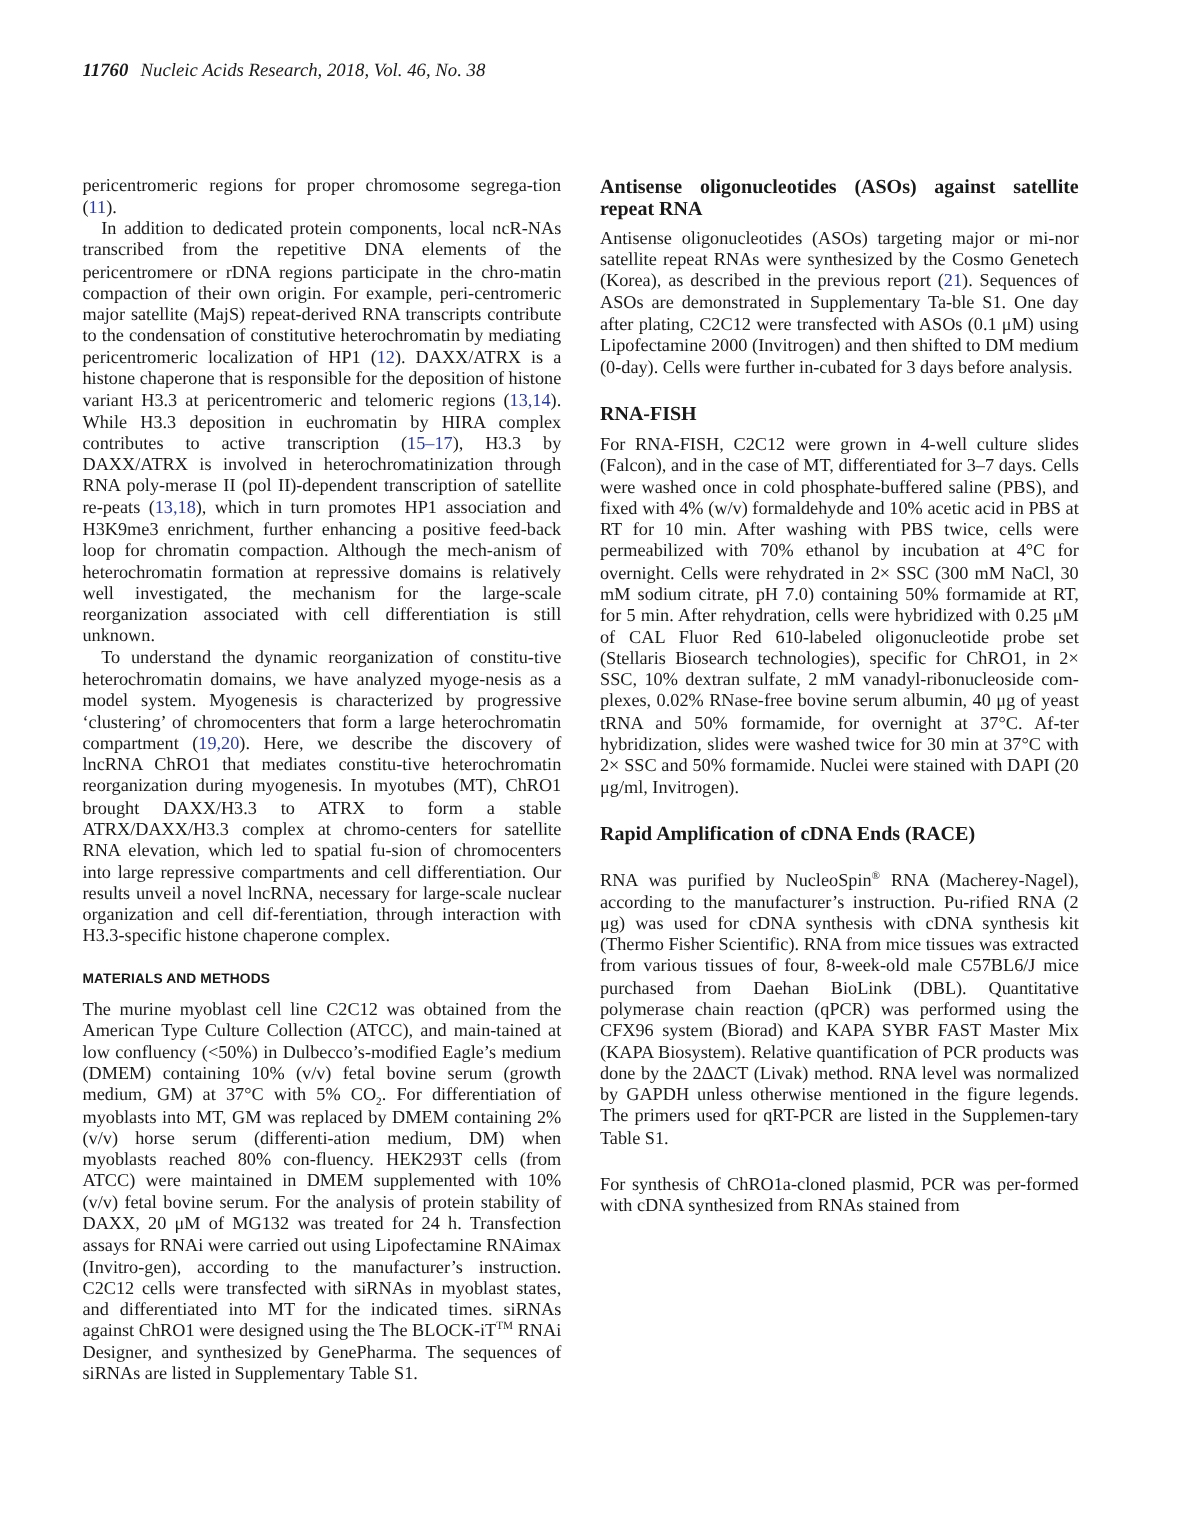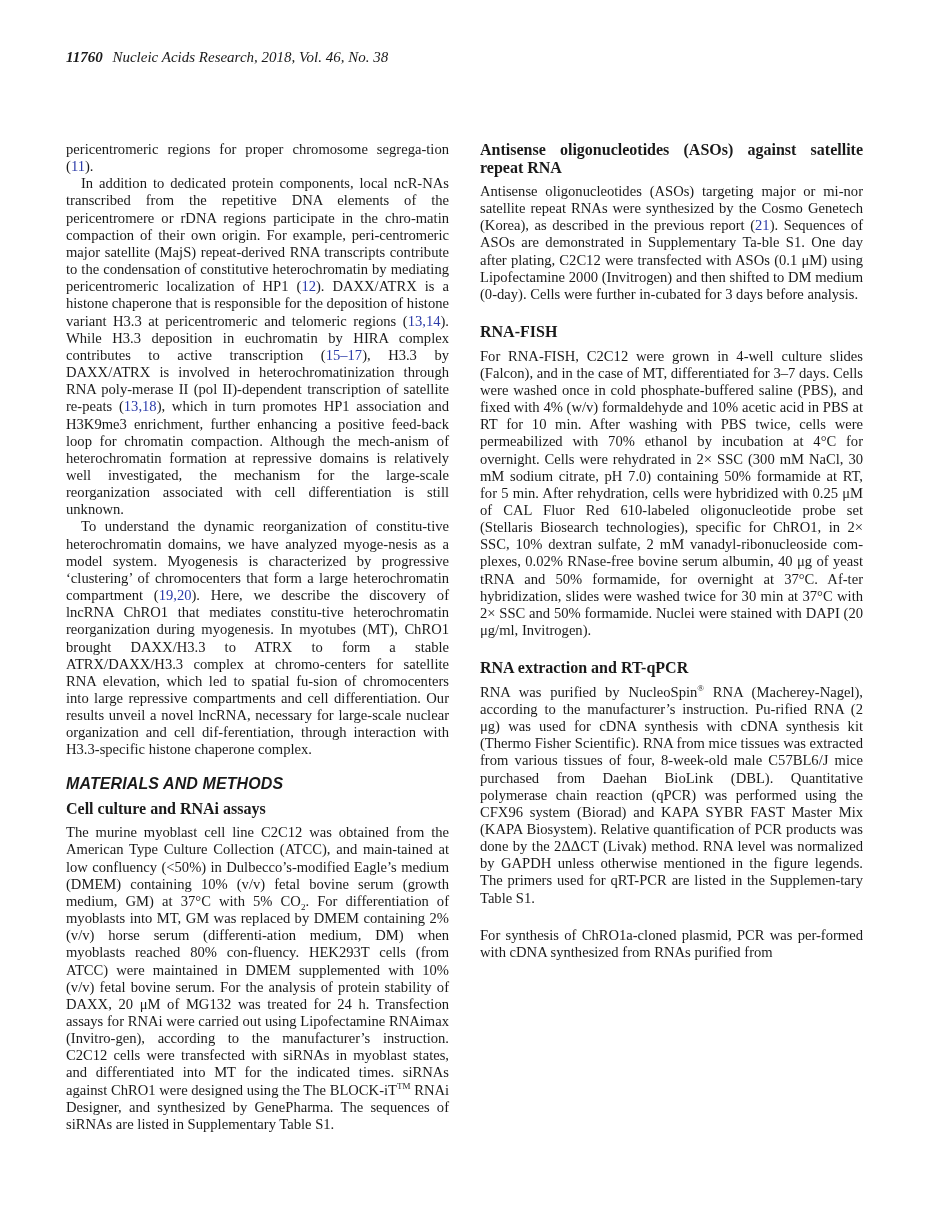--- a/index.html
+++ b/index.html
@@ -7,56 +7,55 @@
          font-family: "Liberation Serif", "DejaVu Serif", serif; color: #1a1a1a; }
   .running-head { position: absolute; left: 66px; top: 49px; font-size: 15px; font-style: italic; }
   .running-head .pg { font-weight: bold; margin-right: 6px; }
   .col { position: absolute; top: 104px; width: 383px; font-size: 14.6px; line-height: 17.15px; margin-top: 37px; }
   .col.left { left: 66px; }
   .col.right { left: 480px; }
   p { margin: 0; text-align: justify; hyphens: manual; }
   p.indent { text-indent: 15px; }
   .link { color: #2a3aa8; }
   h2 { font-family: "Liberation Sans", "DejaVu Sans", sans-serif; font-weight: bold;
-       font-size: 16px; margin: 16px 0 8px 0; letter-spacing: 0.1px; font-style: italic; }
+       font-size: 11px; margin: 16px 0 8px 0; letter-spacing: 0.1px; }
   h3 { font-weight: bold; font-size: 16px; margin: 0 0 7px 0; line-height: 17.5px; text-align: justify; }
   .sec { margin-bottom: 20px; }
   sub, sup { font-size: 9px; line-height: 0; }
 </style>
 </head>
 <body>
 
 <div class="running-head">
   <span class="pg">11760</span>
   <span>Nucleic Acids Research, 2018, Vol. 46, No. 38</span>
 </div>
 
 <div class="col left">
   <p><span>pericentromeric regions for proper chromosome segrega-tion (</span><a class="link">11</a><span>).</span></p>
 
   <p class="indent"><span>In addition to dedicated protein components, local ncR-NAs transcribed from the repetitive DNA elements of the pericentromere or rDNA regions participate in the chro-matin compaction of their own origin. For example, peri-centromeric major satellite (MajS) repeat-derived RNA transcripts contribute to the condensation of constitutive heterochromatin by mediating pericentromeric localization of HP1 (</span><a class="link">12</a><span>). DAXX/ATRX is a histone chaperone that is responsible for the deposition of histone variant H3.3 at pericentromeric and telomeric regions (</span><a class="link">13,14</a><span>). While H3.3 deposition in euchromatin by HIRA complex contributes to active transcription (</span><a class="link">15–17</a><span>), H3.3 by DAXX/ATRX is involved in heterochromatinization through RNA poly-merase II (pol II)-dependent transcription of satellite re-peats (</span><a class="link">13,18</a><span>), which in turn promotes HP1 association and H3K9me3 enrichment, further enhancing a positive feed-back loop for chromatin compaction. Although the mech-anism of heterochromatin formation at repressive domains is relatively well investigated, the mechanism for the large-scale reorganization associated with cell differentiation is still unknown.</span></p>
 
   <p class="indent"><span>To understand the dynamic reorganization of constitu-tive heterochromatin domains, we have analyzed myoge-nesis as a model system. Myogenesis is characterized by progressive ‘clustering’ of chromocenters that form a large heterochromatin compartment (</span><a class="link">19,20</a><span>). Here, we describe the discovery of lncRNA ChRO1 that mediates constitu-tive heterochromatin reorganization during myogenesis. In myotubes (MT), ChRO1 brought DAXX/H3.3 to ATRX to form a stable ATRX/DAXX/H3.3 complex at chromo-centers for satellite RNA elevation, which led to spatial fu-sion of chromocenters into large repressive compartments and cell differentiation. Our results unveil a novel lncRNA, necessary for large-scale nuclear organization and cell dif-ferentiation, through interaction with H3.3-specific histone chaperone complex.</span></p>
 
   <h2>MATERIALS AND METHODS</h2>
-  <h3>Cell culture and RNAi assays</h3>
   <p><span>The murine myoblast cell line C2C12 was obtained from the American Type Culture Collection (ATCC), and main-tained at low confluency (&lt;50%) in Dulbecco’s-modified Eagle’s medium (DMEM) containing 10% (v/v) fetal bovine serum (growth medium, GM) at 37°C with 5% CO</span><sub>2</sub><span>. For differentiation of myoblasts into MT, GM was replaced by DMEM containing 2% (v/v) horse serum (differenti-ation medium, DM) when myoblasts reached 80% con-fluency. HEK293T cells (from ATCC) were maintained in DMEM supplemented with 10% (v/v) fetal bovine serum. For the analysis of protein stability of DAXX, 20 μM of MG132 was treated for 24 h. Transfection assays for RNAi were carried out using Lipofectamine RNAimax (Invitro-gen), according to the manufacturer’s instruction. C2C12 cells were transfected with siRNAs in myoblast states, and differentiated into MT for the indicated times. siRNAs against ChRO1 were designed using the The BLOCK-iT</span><sup>TM</sup><span> RNAi Designer, and synthesized by GenePharma. The sequences of siRNAs are listed in Supplementary Table S1.</span></p>
 </div>
 
 <div class="col right">
   <div class="sec">
     <h3>Antisense oligonucleotides (ASOs) against satellite repeat RNA</h3>
     <p><span>Antisense oligonucleotides (ASOs) targeting major or mi-nor satellite repeat RNAs were synthesized by the Cosmo Genetech (Korea), as described in the previous report (</span><a class="link">21</a><span>). Sequences of ASOs are demonstrated in Supplementary Ta-ble S1. One day after plating, C2C12 were transfected with ASOs (0.1 μM) using Lipofectamine 2000 (Invitrogen) and then shifted to DM medium (0-day). Cells were further in-cubated for 3 days before analysis.</span></p>
   </div>
   <div class="sec">
     <h3>RNA-FISH</h3>
     <p>For RNA-FISH, C2C12 were grown in 4-well culture slides (Falcon), and in the case of MT, differentiated for 3–7 days. Cells were washed once in cold phosphate-buffered saline (PBS), and fixed with 4% (w/v) formaldehyde and 10% acetic acid in PBS at RT for 10 min. After washing with PBS twice, cells were permeabilized with 70% ethanol by incubation at 4°C for overnight. Cells were rehydrated in 2× SSC (300 mM NaCl, 30 mM sodium citrate, pH 7.0) containing 50% formamide at RT, for 5 min. After rehydration, cells were hybridized with 0.25 μM of CAL Fluor Red 610-labeled oligonucleotide probe set (Stellaris Biosearch technologies), specific for ChRO1, in 2× SSC, 10% dextran sulfate, 2 mM vanadyl-ribonucleoside com-plexes, 0.02% RNase-free bovine serum albumin, 40 μg of yeast tRNA and 50% formamide, for overnight at 37°C. Af-ter hybridization, slides were washed twice for 30 min at 37°C with 2× SSC and 50% formamide. Nuclei were stained with DAPI (20 μg/ml, Invitrogen).</p>
   </div>
   <div class="sec">
+    <h3>Rapid Amplification of cDNA Ends (RACE)</h3>
   </div>
   <div class="sec">
-    <h3>RNA extraction and RT-qPCR</h3>
     <p><span>RNA was purified by NucleoSpin</span><sup>®</sup><span> RNA (Macherey-Nagel), according to the manufacturer’s instruction. Pu-rified RNA (2 μg) was used for cDNA synthesis with cDNA synthesis kit (Thermo Fisher Scientific). RNA from mice tissues was extracted from various tissues of four, 8-week-old male C57BL6/J mice purchased from Daehan BioLink (DBL). Quantitative polymerase chain reaction (qPCR) was performed using the CFX96 system (Biorad) and KAPA SYBR FAST Master Mix (KAPA Biosystem). Relative quantification of PCR products was done by the 2ΔΔCT (Livak) method. RNA level was normalized by GAPDH unless otherwise mentioned in the figure legends. The primers used for qRT-PCR are listed in the Supplemen-tary Table S1.</span></p>
   </div>
   <div class="sec">
-    <p>For synthesis of ChRO1a-cloned plasmid, PCR was per-formed with cDNA synthesized from RNAs purified from</p>
+    <p>For synthesis of ChRO1a-cloned plasmid, PCR was per-formed with cDNA synthesized from RNAs stained from</p>
   </div>
 </div>
 
 </body></html>

